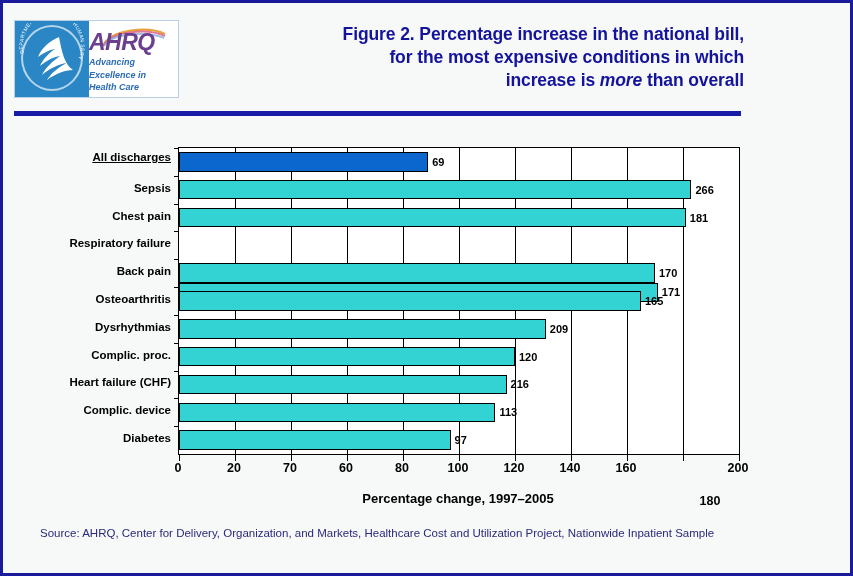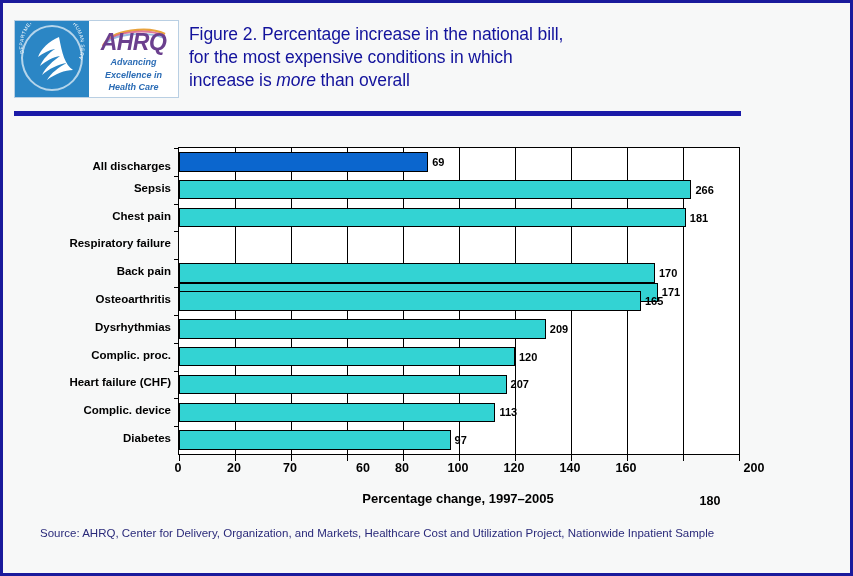--- a/index.html
+++ b/index.html
@@ -63,21 +63,21 @@
   #logo-seal .bird {
     position: absolute;
     left: 14px; top: 12px;
     width: 46px; height: 52px;
   }
   #logo-ahrq {
     flex: 1;
     position: relative;
     background: #ffffff;
     padding-top: 3px;
-    text-align: center;
+    text-align: left;
   }
   #logo-ahrq .arc {
     position: absolute;
     left: 12px;
     top: 4px;
     width: 66px;
     height: 22px;
   }
   #logo-ahrq .wordmark {
     position: relative;
@@ -97,23 +97,23 @@
     font-size: 9px;
     line-height: 10.5px;
     color: #2b6cb5;
     margin-top: 2px;
   }
   #fig-title {
     position: absolute;
     left: 186px;
     top: 20px;
     width: 555px;
-    text-align: left;
+    text-align: right;
     color: #13139c;
-    font-weight: normal;
+    font-weight: bold;
     font-size: 17.5px;
     line-height: 23px;
     letter-spacing: -0.1px;
   }
   #fig-title .em { font-style: italic; }
   #header-rule {
     position: absolute;
     left: 11px;
     top: 108px;
     width: 727px;
@@ -273,21 +273,21 @@
       <div>Figure 2. Percentage increase in the national bill,</div>
       <div>for the most expensive conditions in which</div>
       <div><span>increase is </span><span class="em">more</span><span> than overall</span></div>
     </div>
 
     <div id="header-rule"></div>
   </div>
 
   <div id="chart">
     <div id="cat-labels">
-        <div class="cat-label" style="top: 13px;">All discharges</div>
+        <div class="cat-label" style="top: 4px; text-decoration: underline;">All discharges</div>
         <div class="cat-label" style="top: 34.7273px;">Sepsis</div>
         <div class="cat-label" style="top: 62.5455px; text-align: right;">Chest pain</div>
         <div class="cat-label" style="top: 90.3636px;">Respiratory failure</div>
         <div class="cat-label" style="top: 118.182px;">Back pain</div>
         <div class="cat-label" style="top: 146px;">Osteoarthritis</div>
         <div class="cat-label" style="top: 173.818px;">Dysrhythmias</div>
         <div class="cat-label" style="top: 201.636px;">Complic. proc.</div>
         <div class="cat-label" style="top: 229.455px;">Heart failure (CHF)</div>
         <div class="cat-label" style="top: 257.273px;">Complic. device</div>
         <div class="cat-label" style="top: 285.091px;">Diabetes</div>
@@ -340,21 +340,21 @@
             <div class="bar-value" style="left: 370.8px;">209</div>
           </div>
           <div class="ytick" style="top: 166.909px;"></div>
           <div class="bar-row" style="top: 198.9px; height: 19.4727px;">
             <div class="bar" style="width: 336px; background: rgb(51, 211, 211);"></div>
             <div class="bar-value" style="left: 340px;">120</div>
           </div>
           <div class="ytick" style="top: 194.727px;"></div>
           <div class="bar-row" style="top: 226.718px; height: 19.4727px;">
             <div class="bar" style="width: 327.6px; background: rgb(51, 211, 211);"></div>
-            <div class="bar-value" style="left: 331.6px;">207</div>
+            <div class="bar-value" style="left: 331.6px;">216</div>
           </div>
           <div class="ytick" style="top: 222.545px;"></div>
           <div class="bar-row" style="top: 254.536px; height: 19.4727px;">
             <div class="bar" style="width: 316.4px; background: rgb(51, 211, 211);"></div>
             <div class="bar-value" style="left: 320.4px;">113</div>
           </div>
           <div class="ytick" style="top: 250.364px;"></div>
           <div class="bar-row" style="top: 282.355px; height: 19.4727px;">
             <div class="bar" style="width: 271.6px; background: rgb(51, 211, 211);"></div>
             <div class="bar-value" style="left: 275.6px;">97</div>
@@ -372,27 +372,27 @@
           <div class="xtick" style="left: 392px;"></div>
           <div class="xtick" style="left: 448px;"></div>
           <div class="xtick" style="left: 504px;"></div>
           <div class="xtick" style="left: 560px;"></div>
         </div>
     </div>
     <div id="xaxis-labels">
         <div class="xlabel" style="left: 0px;">0</div>
         <div class="xlabel" style="left: 56px;">20</div>
         <div class="xlabel" style="left: 112px;">70</div>
-        <div class="xlabel" style="left: 168px; margin-left: 17px;">60</div>
+        <div class="xlabel" style="left: 168px;">60</div>
         <div class="xlabel" style="left: 224px;">80</div>
         <div class="xlabel" style="left: 280px;">100</div>
         <div class="xlabel" style="left: 336px;">120</div>
         <div class="xlabel" style="left: 392px;">140</div>
         <div class="xlabel" style="left: 448px;">160</div>
         <div class="xlabel" style="left: 532px; margin-top: 33px;">180</div>
-        <div class="xlabel" style="left: 560px; margin-left: 16px;">200</div>
+        <div class="xlabel" style="left: 560px;">200</div>
       </div>
     <div id="xaxis-title">Percentage change, 1997–2005</div>
   </div>
 
   <div id="source">Source: AHRQ, Center for Delivery, Organization, and Markets, Healthcare Cost and Utilization Project, Nationwide Inpatient Sample</div>
 
 </div>
 
 </body></html>

